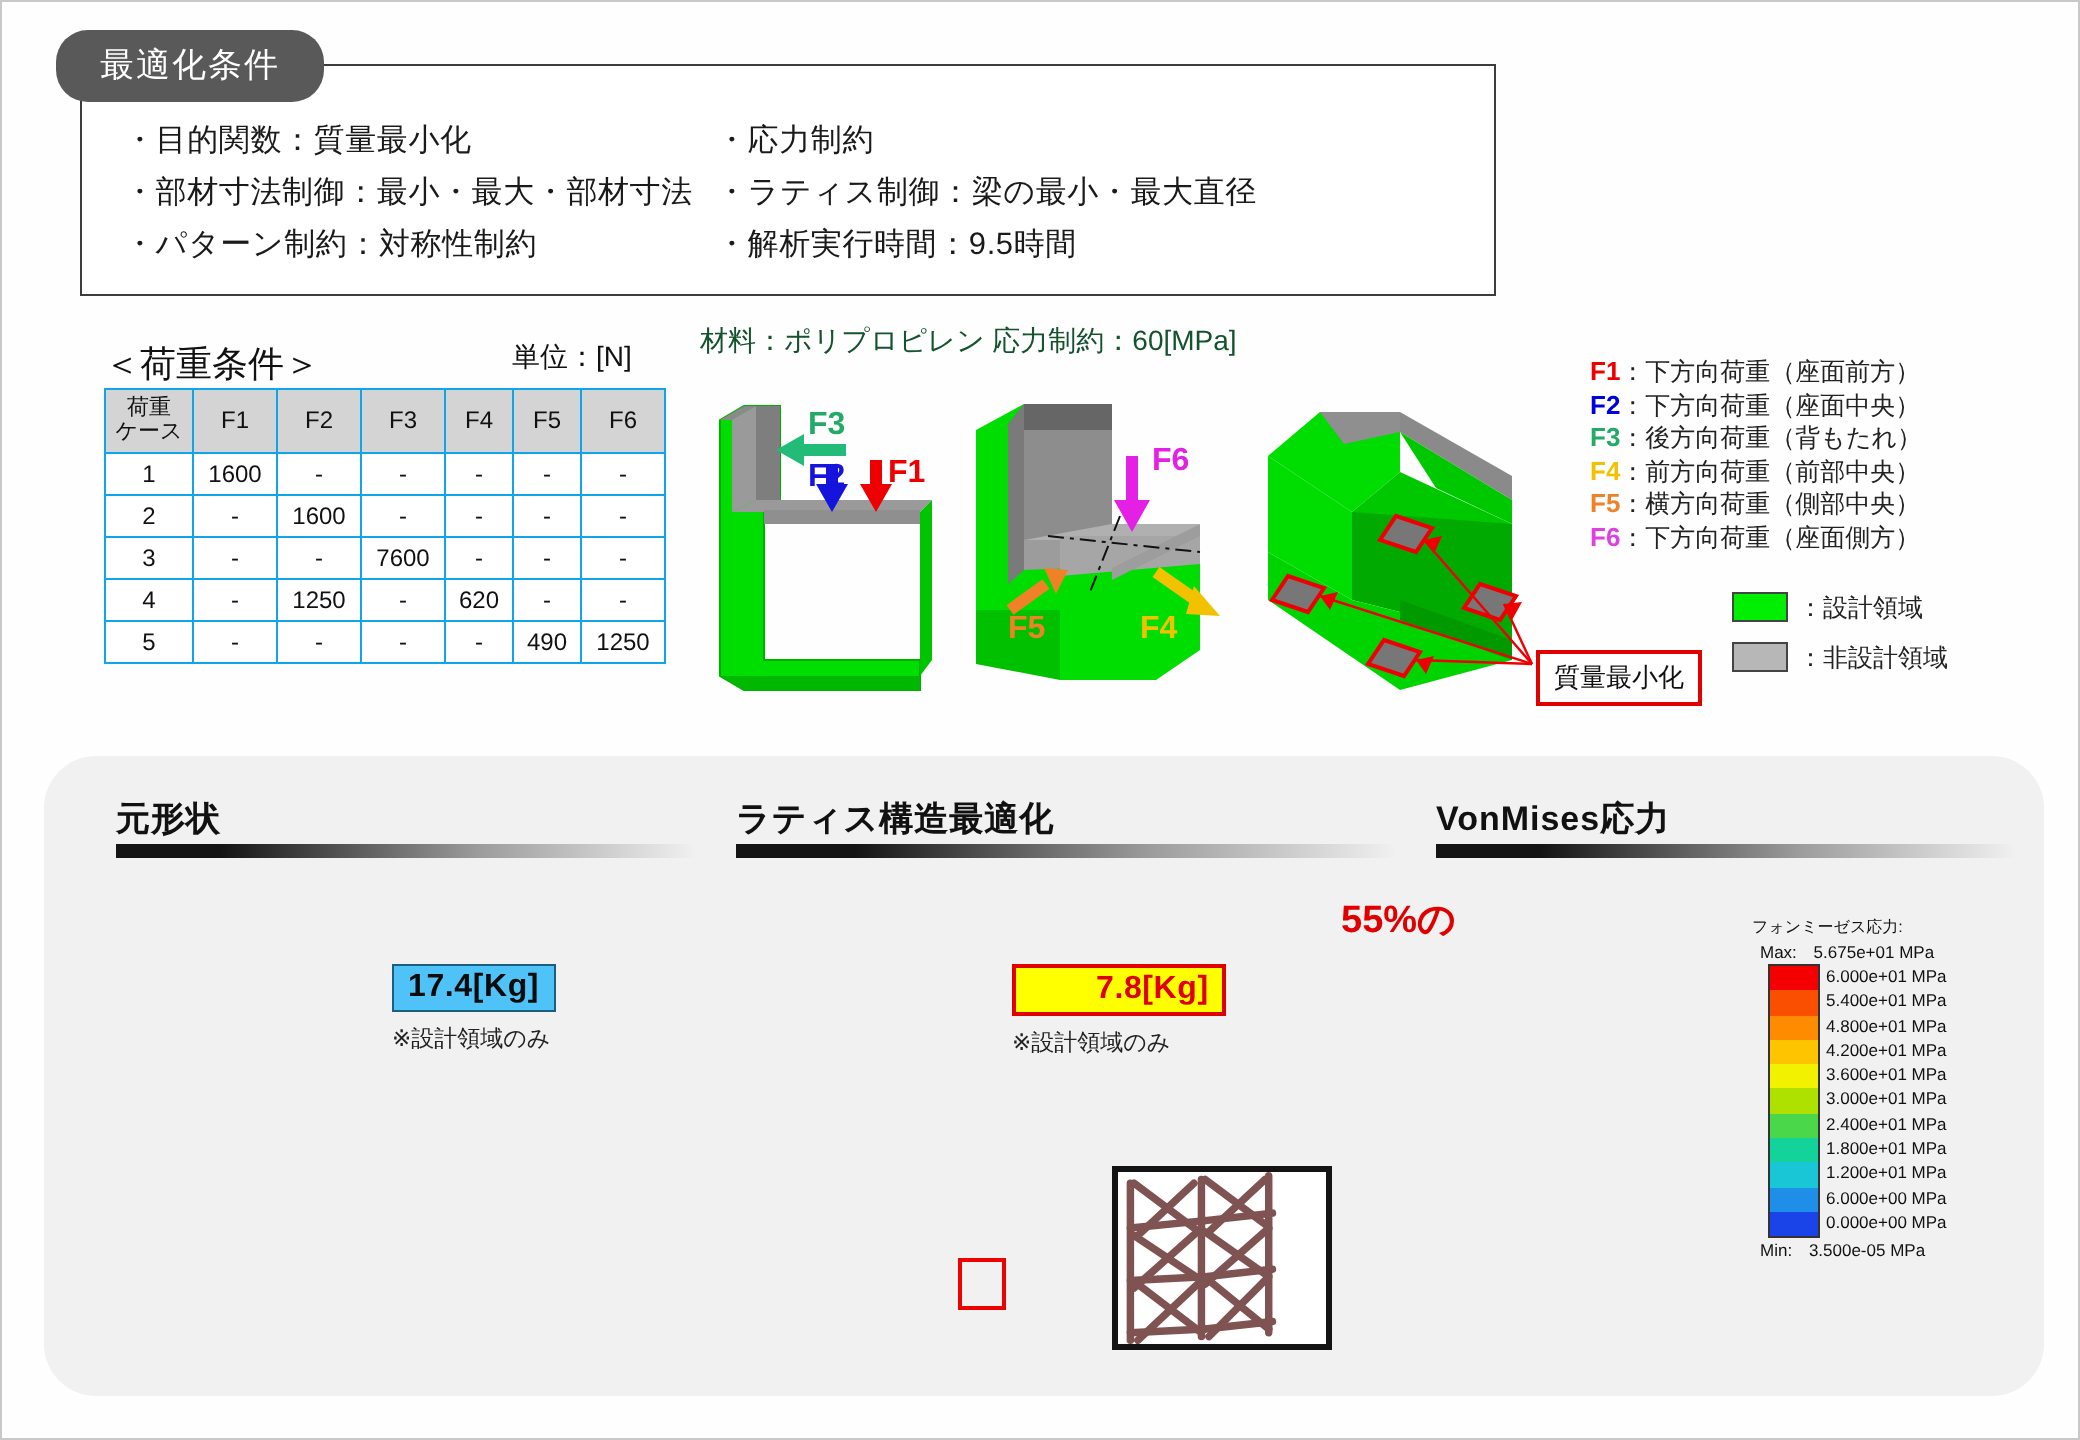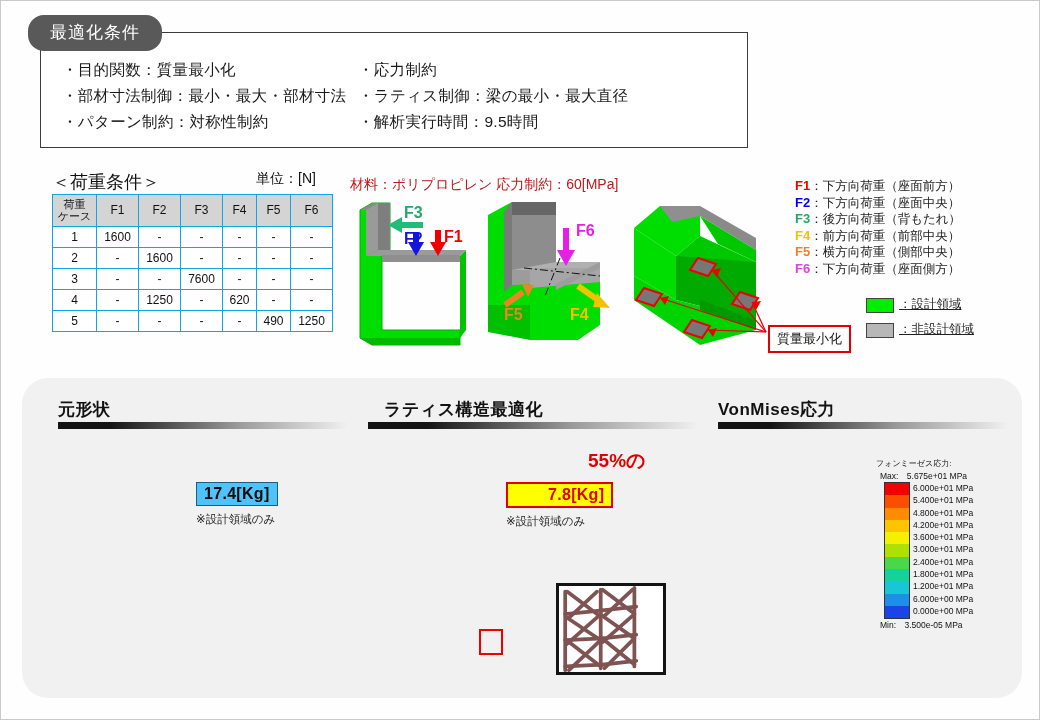--- a/index.html
+++ b/index.html
@@ -48,28 +48,28 @@
     border: 1px solid #0ea5e9; font-size: 12px; color: #111;
     text-align: center; height: 21px; font-weight: normal;
   }
   table.lc thead th { background: #d4d4d4; height: 32px; line-height: 1.05; }
   table.lc th.c0 { width: 44px; font-size: 11px; }
   table.lc th.cf { width: 42px; }
   table.lc th.cs { width: 34px; }
   table.lc td { background: #fff; }
 
   
-  .mat-line { position: absolute; left: 350px; top: 176px; font-size: 14px; color: #b91c1c; }
+  .mat-line { position: absolute; left: 350px; top: 162px; font-size: 14px; color: #14532d; }
 
   
   .f-legend { position: absolute; left: 795px; top: 178px; }
   .f-legend .row { font-size: 12.5px; color: #222; line-height: 16.5px; white-space: nowrap; }
   .f-legend .row .key { font-weight: bold; font-size: 13px; }
   .swatch-wrap { position: absolute; left: 866px; top: 296px; }
-  .swatch-row { display: flex; align-items: flex-end; gap: 5px; margin-bottom: 8px; font-size: 12.5px; color: #222; text-decoration: underline; }
+  .swatch-row { display: flex; align-items: flex-start; gap: 5px; margin-bottom: 8px; font-size: 12.5px; color: #222; }
   .swatch { width: 28px; height: 15px; border: 1px solid #444; display: inline-block; }
 
   
   .constraint-callout {
     position: absolute; left: 768px; top: 325px;
     border: 2px solid #e00000; background: #fff;
     padding: 3px 7px; font-size: 13px; color: #111;
   }
 
   
@@ -84,21 +84,21 @@
   .badge {
     position: absolute; font-size: 16px; font-weight: bold; padding: 2px 7px;
     letter-spacing: .3px;
   }
   .badge.blue { background: #4fc3f7; border: 1px solid #1b5f80; color: #0b0b0b; }
   .badge.yellow { background: #ffff00; border: 2px solid #e00000; color: #e00000; }
   .note { position: absolute; font-size: 11.5px; color: #222; }
 
   .reduce {
     position: absolute; left: 588px; top: 448px; width: 140px;
-    text-align: left; color: #e00000; font-weight: bold; font-size: 19px; line-height: 25px;
+    text-align: right; color: #e00000; font-weight: bold; font-size: 19px; line-height: 25px;
   }
 
   
   .stress-legend { position: absolute; left: 870px; top: 458px; width: 160px; }
   .sl-title { font-size: 8px; color: #111; margin-left: 6px; }
   .sl-max { font-size: 8.5px; color: #111; margin: 2px 0 1px 10px; }
   .sl-body { display: flex; margin-left: 14px; }
   .sl-bar { width: 26px; border: 1px solid #333; }
   .sl-bar i { display: block; height: 12.3px; }
   .sl-ticks { margin-left: 3px; }
@@ -413,21 +413,21 @@
     </div>
   </div>
 
   <div class="constraint-callout">質量最小化</div>
 
   <div class="bottom-panel"></div>
 
   <div class="sec-head" style="left:58px; top:398px;">元形状</div>
   <div class="sec-rule" style="left:58px; top:422px; width:290px;"></div>
 
-  <div class="sec-head" style="left:384px; top:398px;text-align:right;">ラティス構造最適化</div>
+  <div class="sec-head" style="left:368px; top:398px;text-align:right;">ラティス構造最適化</div>
   <div class="sec-rule" style="left:368px; top:422px; width:330px;"></div>
 
   <div class="sec-head" style="left:718px; top:398px;">VonMises応力</div>
   <div class="sec-rule" style="left:718px; top:422px; width:290px;"></div>
 
   <div class="badge blue" style="left:196px; top:482px;">17.4[Kg]</div>
   <div class="note" style="left:196px; top:512px;">※設計領域のみ</div>
 
   <div class="badge yellow" style="left:506px; top:482px;padding-left:40px;">7.8[Kg]</div>
   <div class="note" style="left:506px; top:514px;">※設計領域のみ</div>

